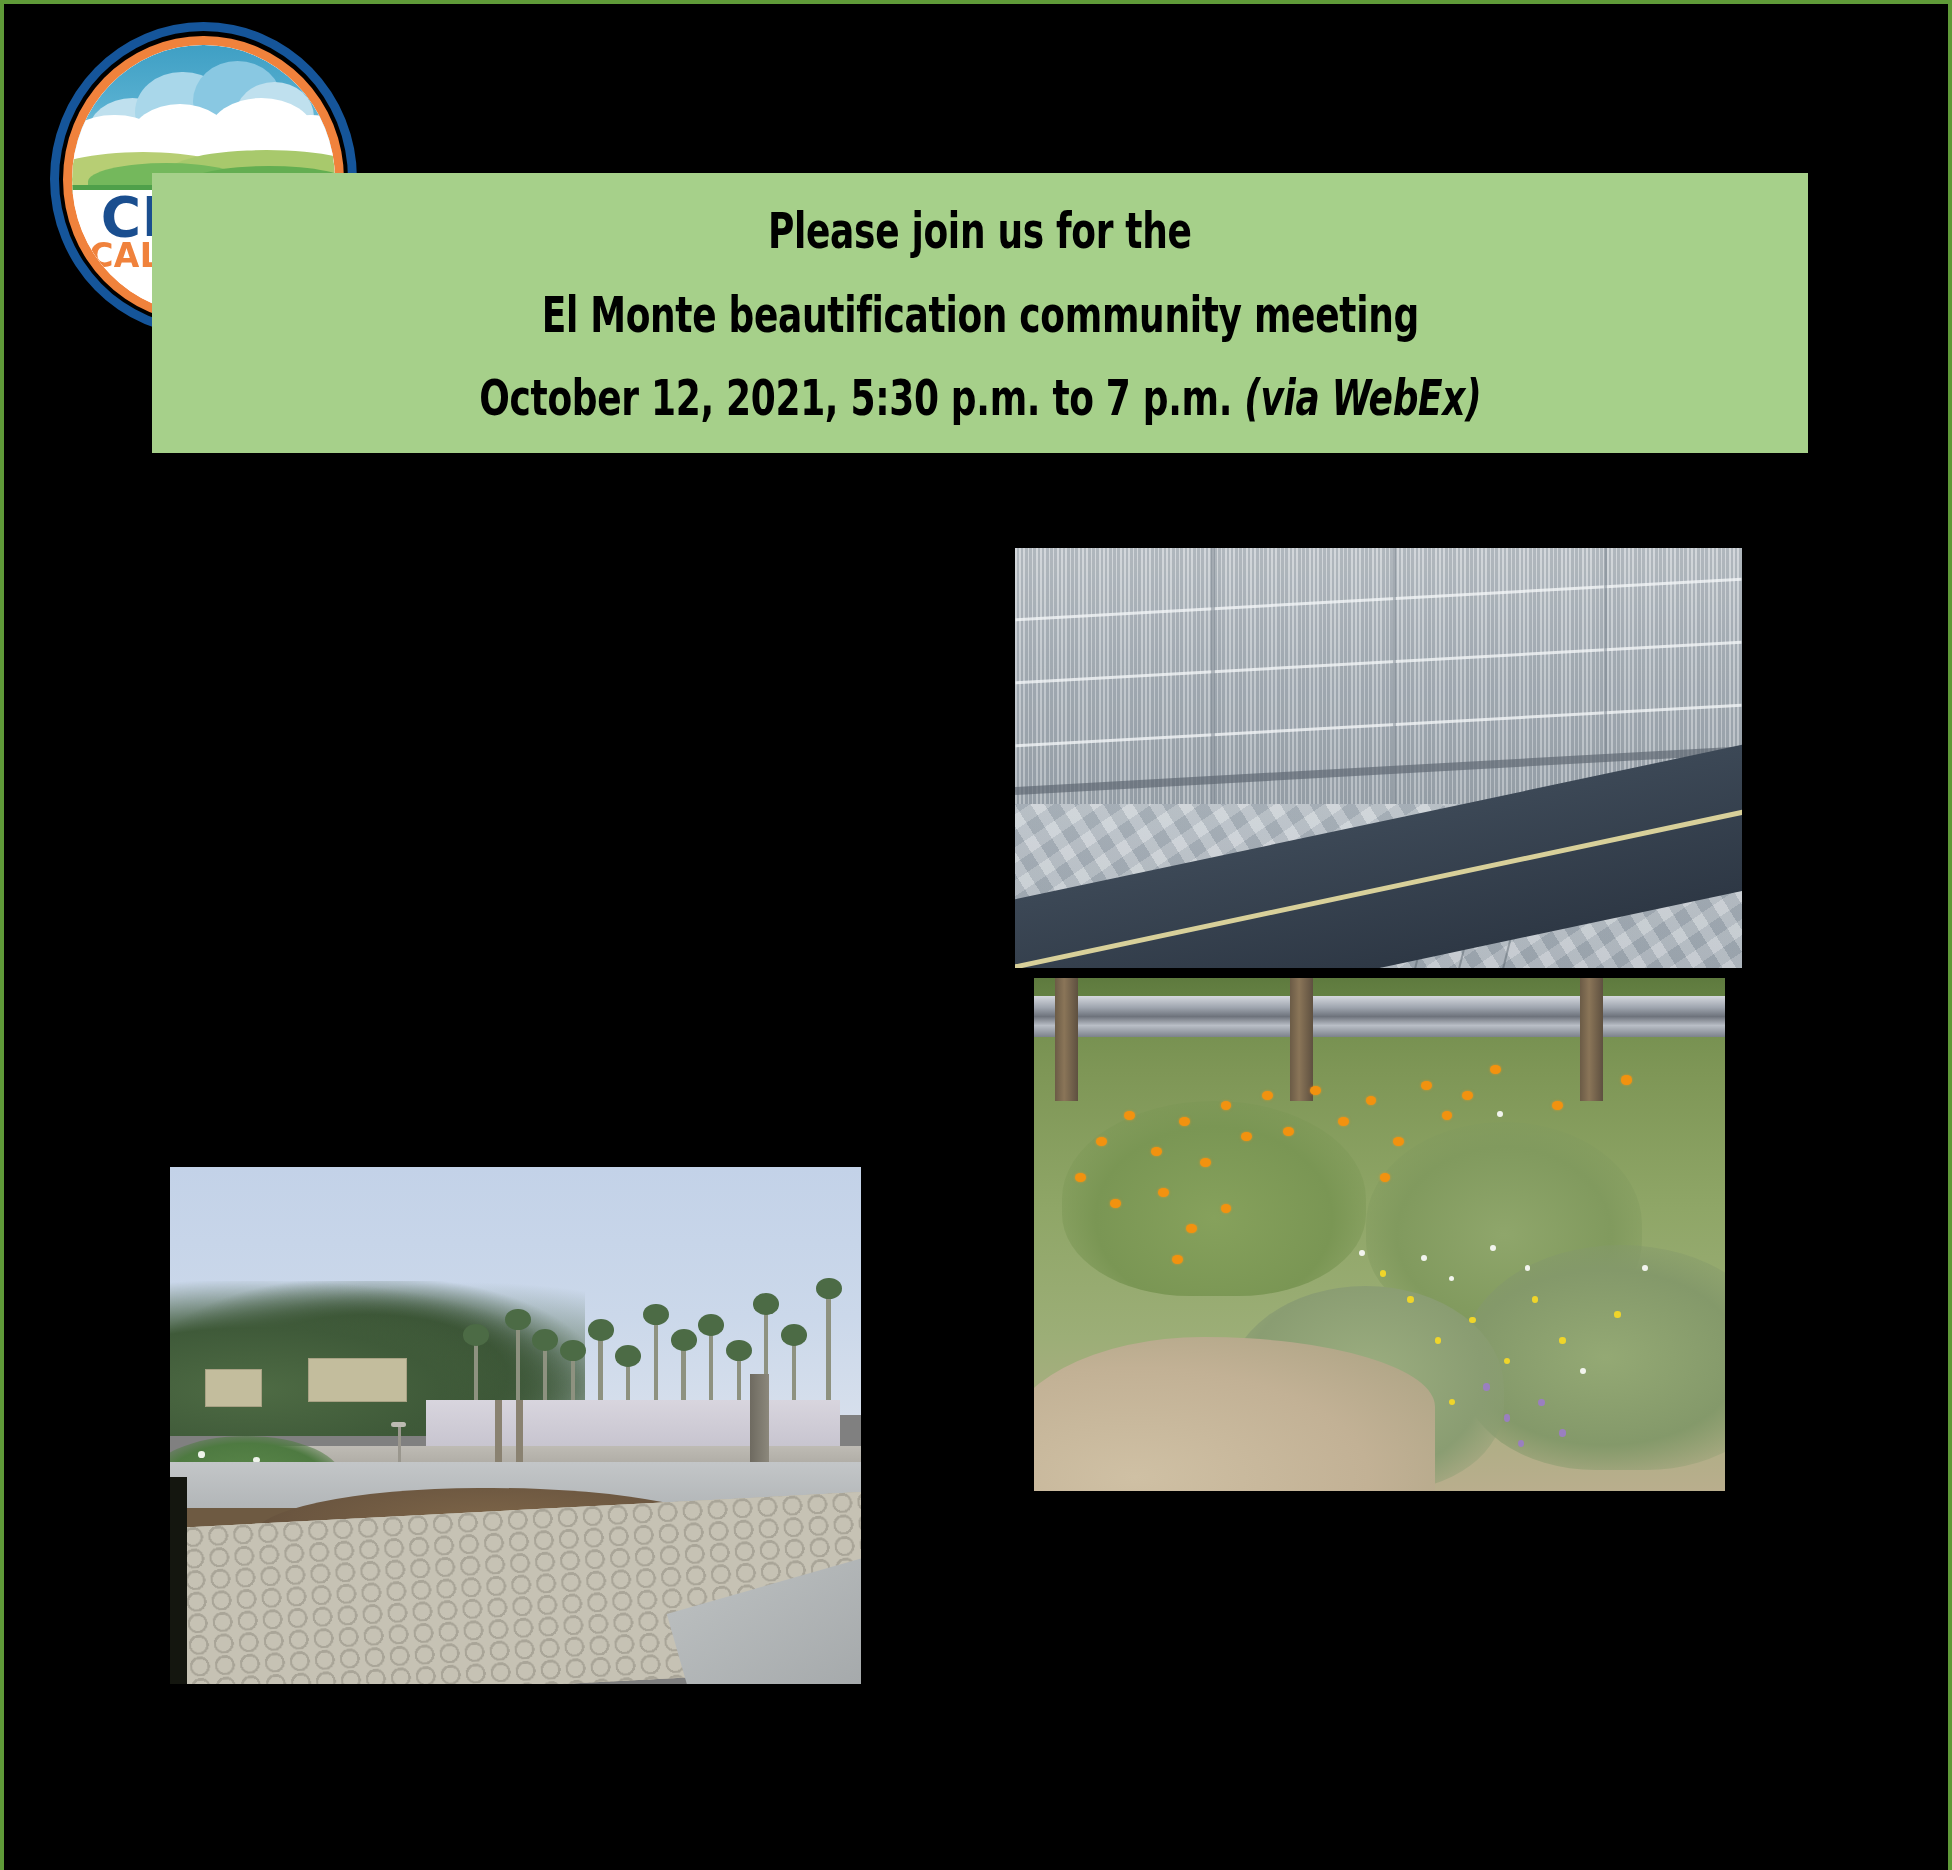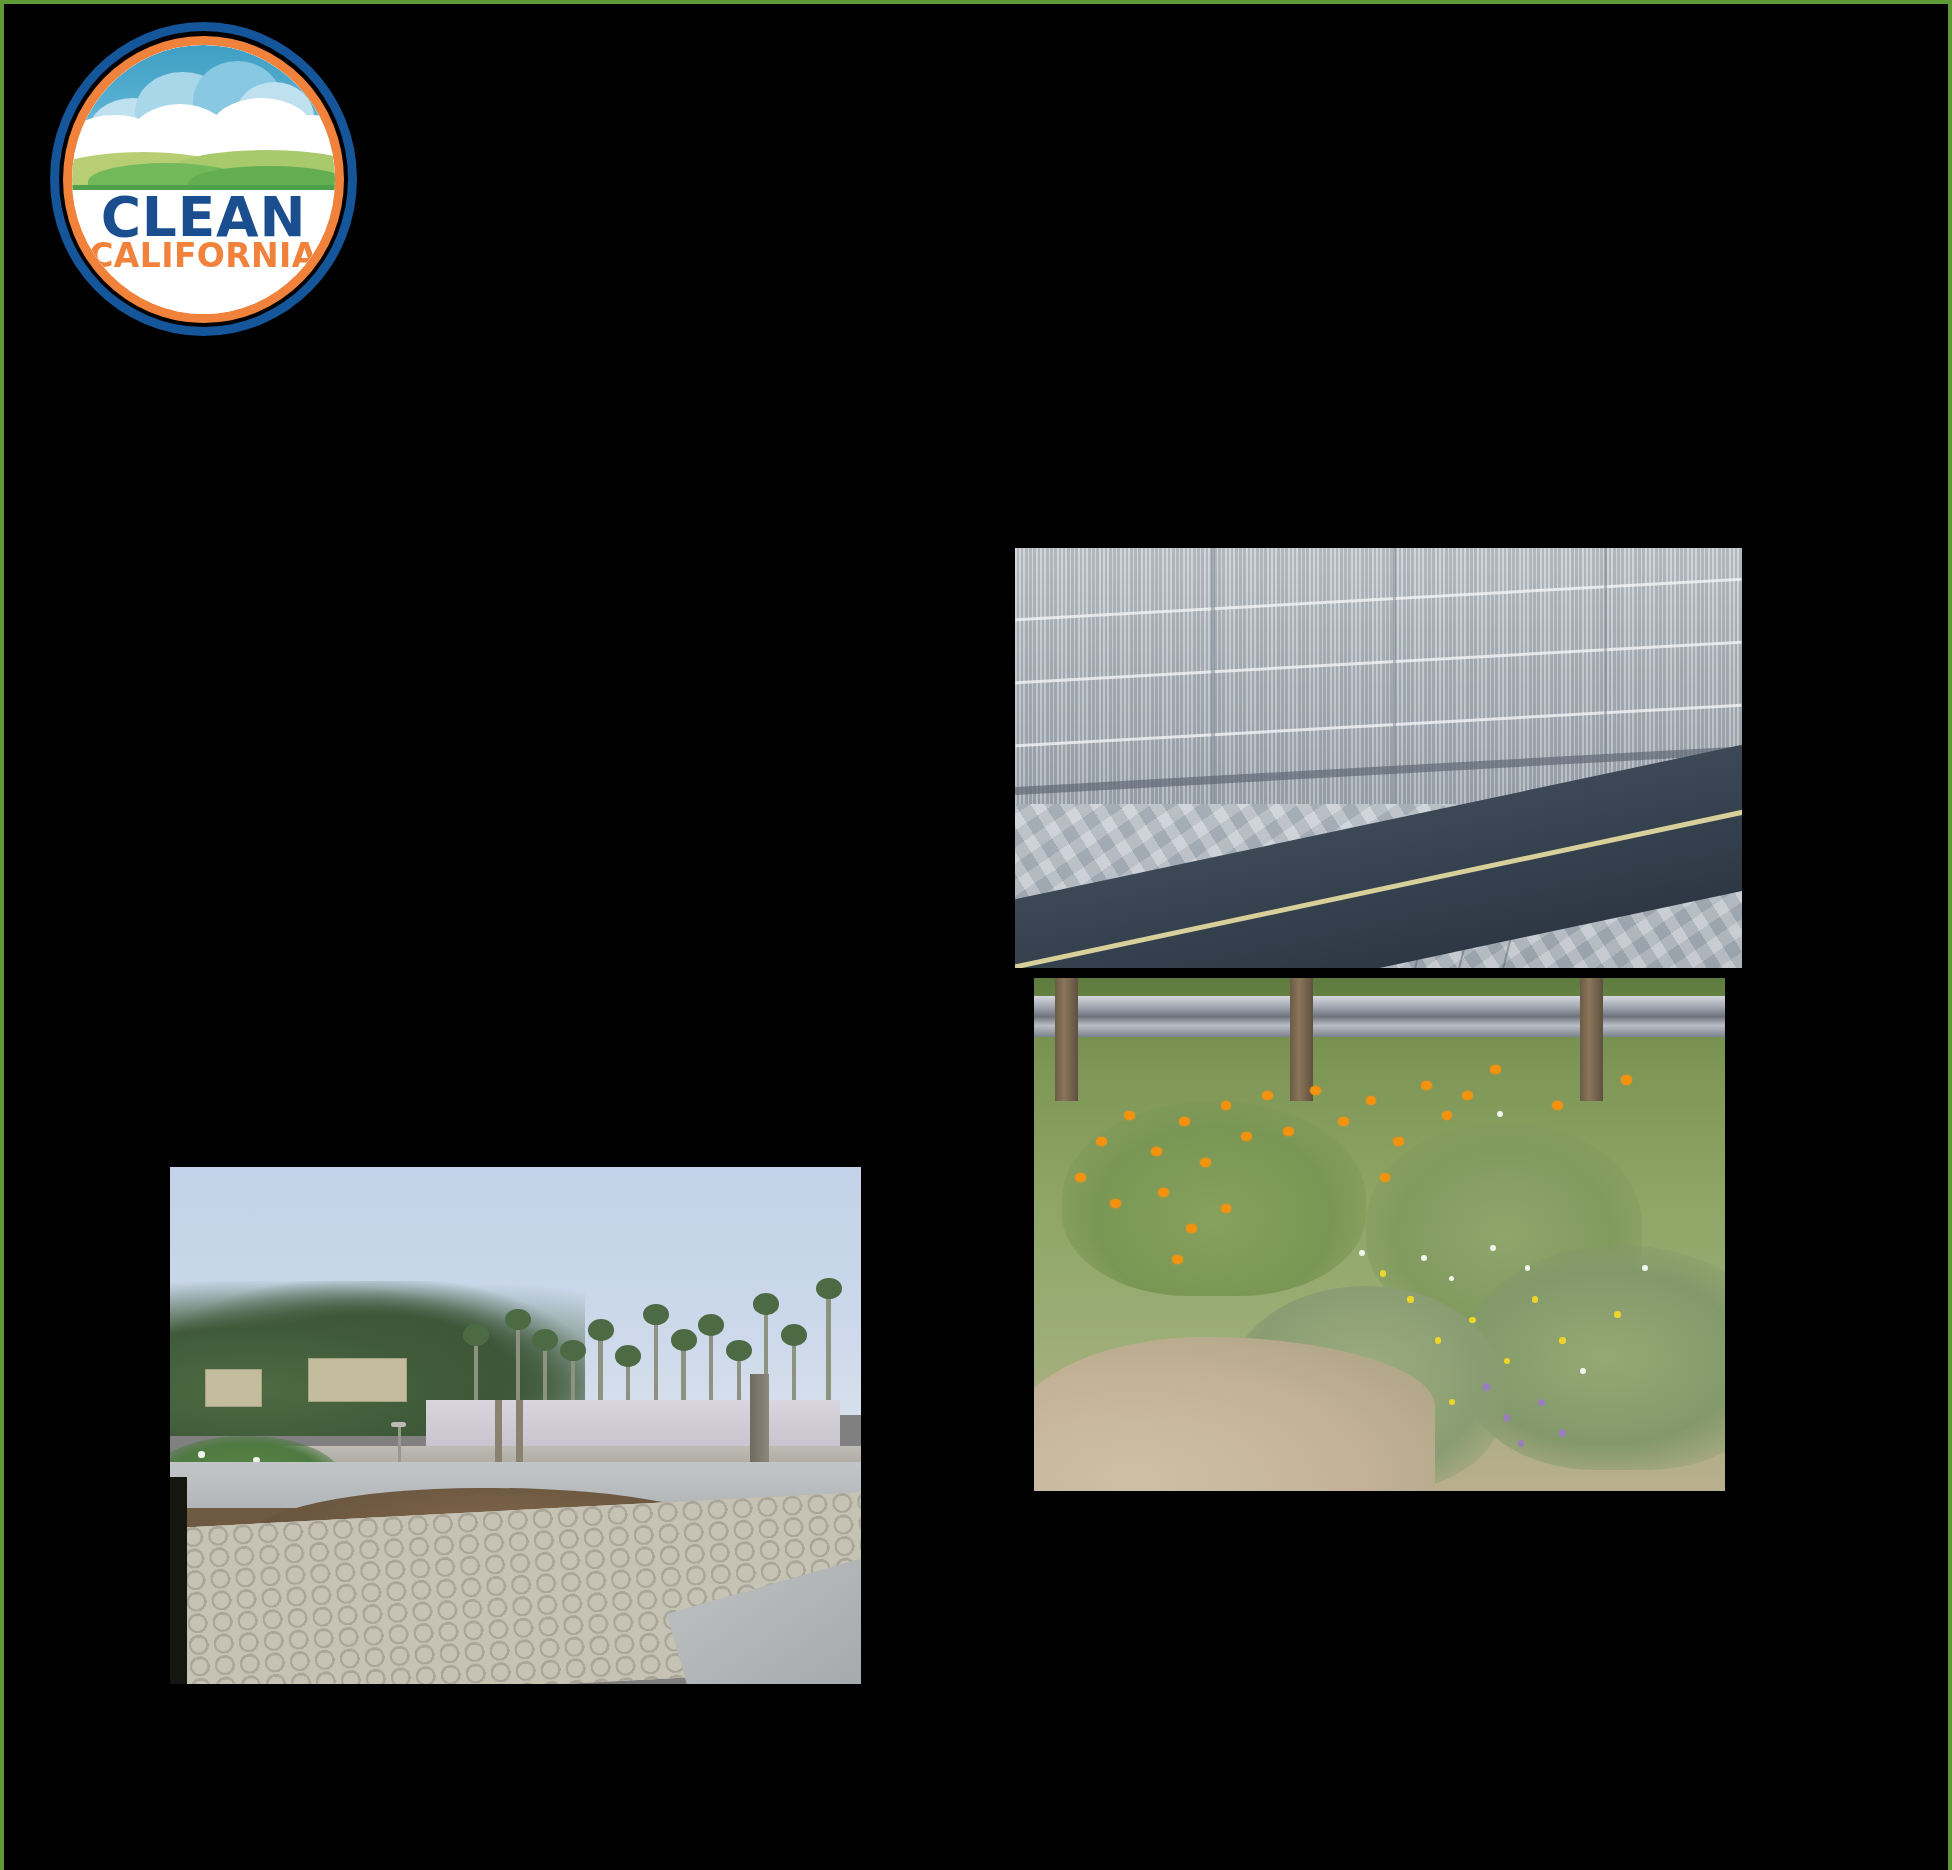--- a/index.html
+++ b/index.html
@@ -321,20 +321,27 @@
         <div class="hill3"></div>
         <div class="hill4"></div>
         <div class="greenstrip"></div>
         <div class="lower-white"></div>
         <div class="logo-clean">CLEAN</div>
         <div class="logo-california">CALIFORNIA</div>
       </div>
     </div>
   </div>
 
+  <div class="banner">
+    <div class="banner-lines">
+      <div class="bline l1">Please join us for the</div>
+      <div class="bline l2">El Monte beautification community meeting</div>
+      <div class="bline l3"><span>October 12, 2021, 5:30 p.m. to 7 p.m. </span><span class="ital">(via WebEx)</span></div>
+    </div>
+  </div>
 
   <div class="photo p1">
     <div class="wall"></div>
     <div class="wall-seam s1"></div>
     <div class="wall-seam s2"></div>
     <div class="wall-seam s3"></div>
     <div class="wall-vert" style="left:27%;"></div>
     <div class="wall-vert" style="left:52%;"></div>
     <div class="wall-vert" style="left:81%;"></div>
     <div class="wall-base"></div>

